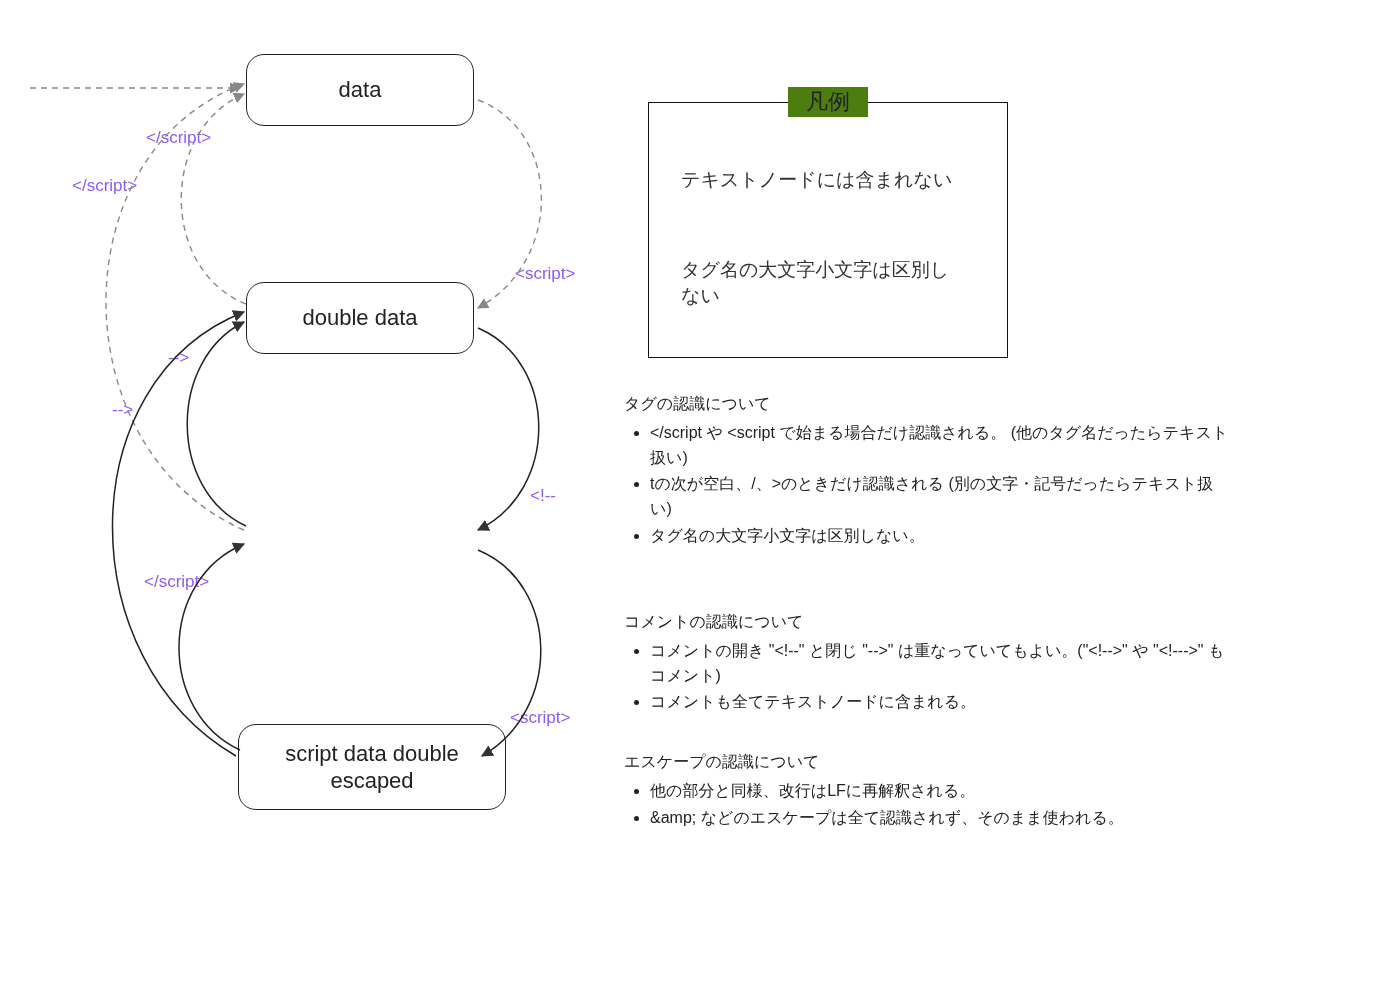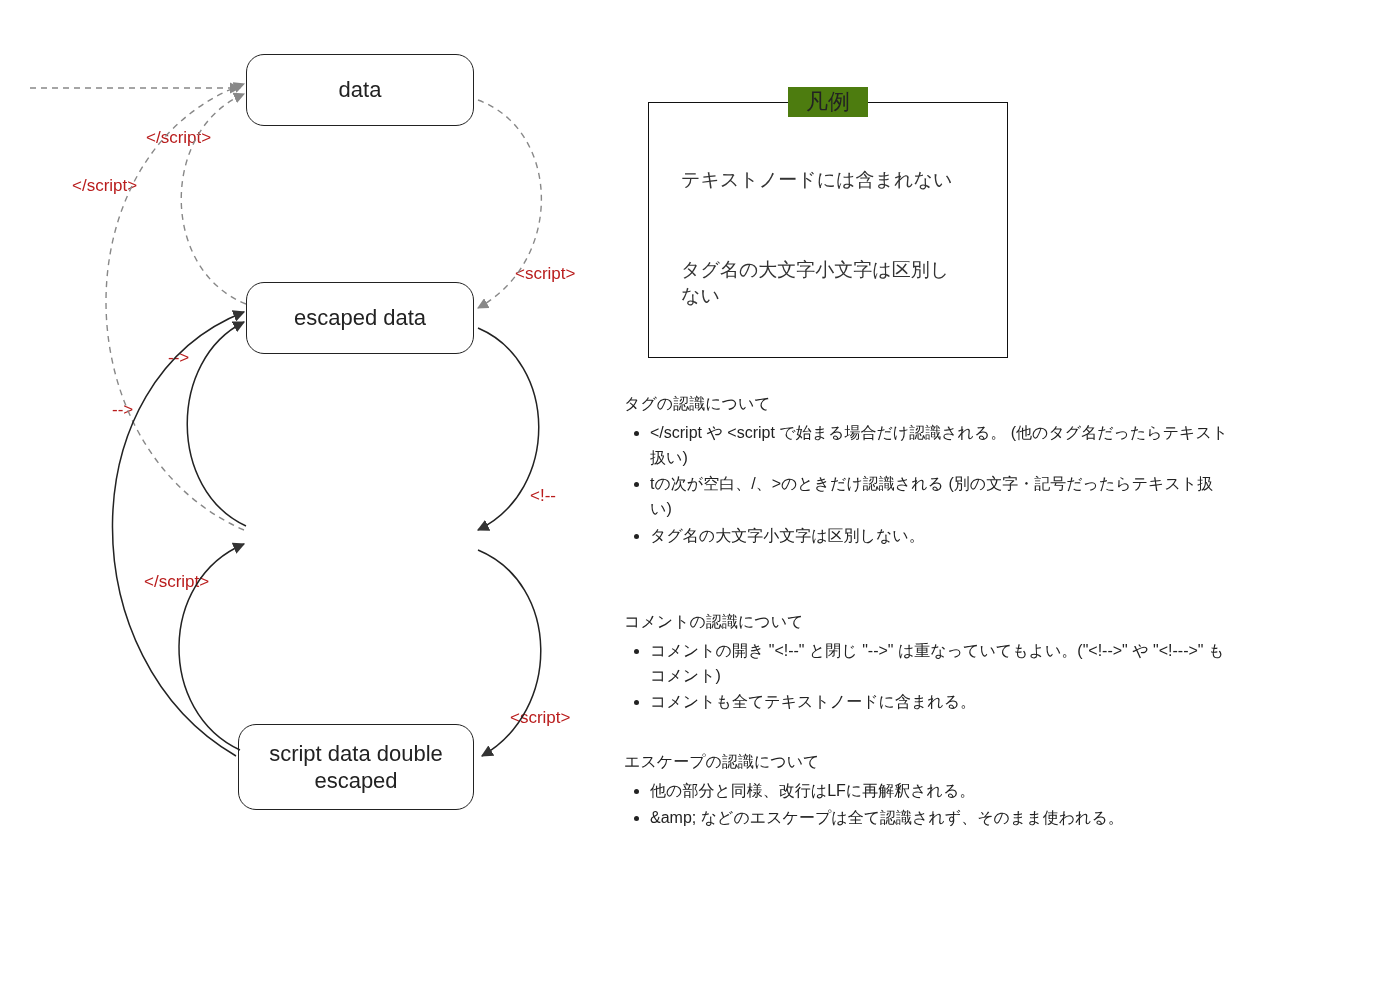--- a/index.html
+++ b/index.html
@@ -23,27 +23,27 @@
     display: flex;
     align-items: center;
     justify-content: center;
     text-align: center;
     font-size: 22px;
     line-height: 1.25;
     padding: 6px 20px;
     box-sizing: border-box;
   }
   .node.wide { width: 228px; height: 72px; }
-  .node.wider { width: 236px; height: 86px; }
+  .node.wider { width: 268px; height: 86px; }
 
   
   .elabel {
     position: absolute;
     font-size: 17px;
-    color: #b91c1c;
+    color: #8b5cf6;
     white-space: nowrap;
   }
 
   
   .legend {
     position: absolute;
     border: 1.6px solid #111;
     background: #fff;
     left: 648px;
     top: 102px;
@@ -88,21 +88,21 @@
     pointer-events: none;
   }
 </style>
 </head>
 <body>
 
 <div id="stage">
 
   <div class="node wide" style="left:246px; top:54px;">data</div>
 
-  <div class="node wide" style="left:246px; top:282px;">escaped data</div>
+  <div class="node wide" style="left:246px; top:282px;">double data</div>
 
 
   <div class="node wider" style="left:238px; top:724px;">script data double escaped</div>
 
   <div class="elabel" style="left:146px; top:128px;">&lt;/script&gt;</div>
   <div class="elabel" style="left:72px; top:176px;">&lt;/script&gt;</div>
   <div class="elabel" style="left:515px; top:264px;">&lt;script&gt;</div>
 
   <div class="elabel" style="left:168px; top:348px;">--&gt;</div>
   <div class="elabel" style="left:112px; top:400px;">--&gt;</div>

